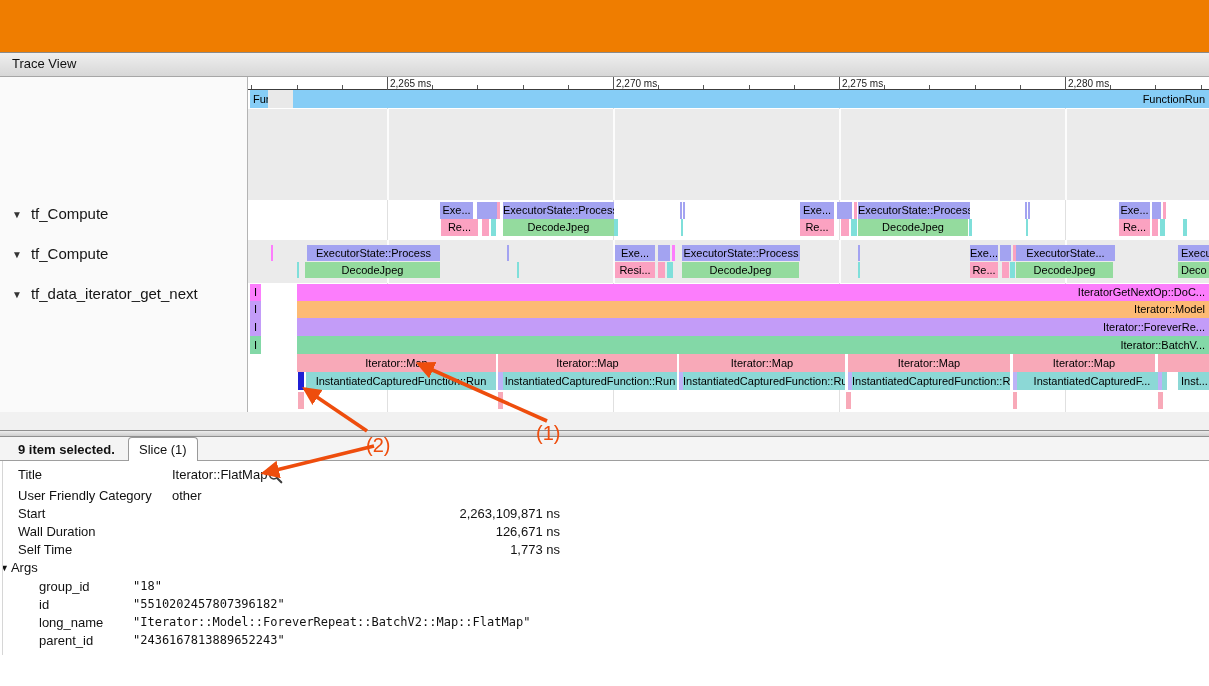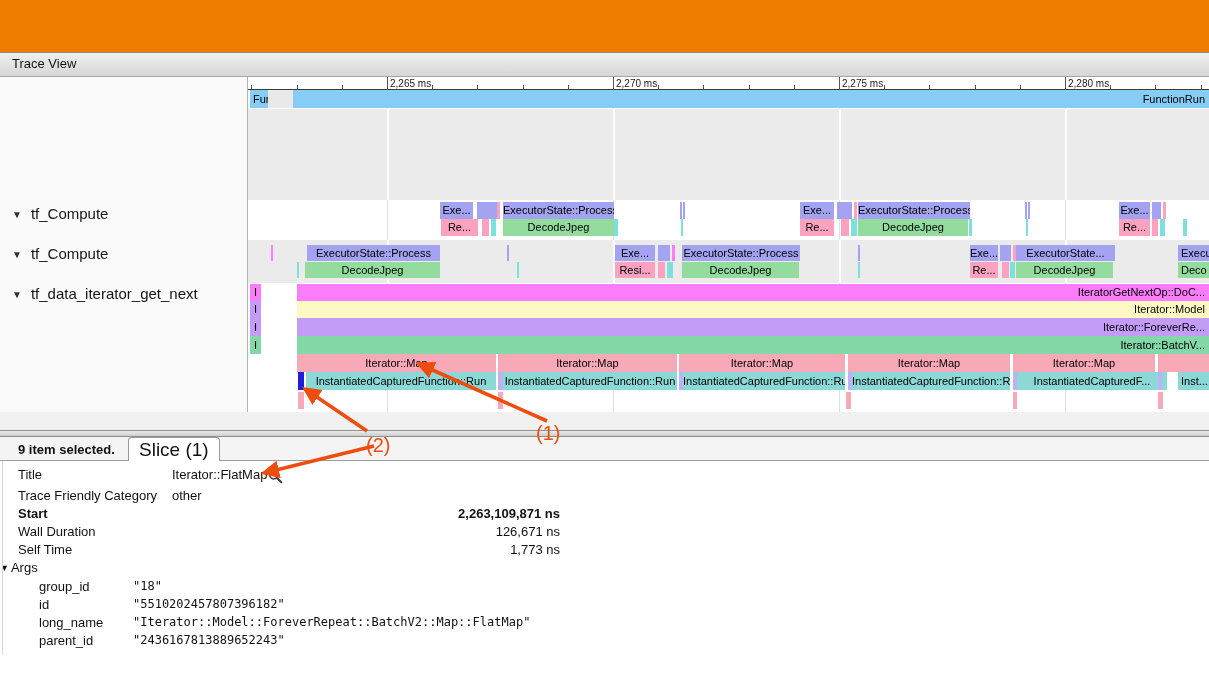--- a/index.html
+++ b/index.html
@@ -32,21 +32,21 @@
   
   #gap-strip{left:0;top:412px;width:1209px;height:18px;background:#f1f1f1;}
   #splitter{left:0;top:430px;width:1209px;height:7px;background:linear-gradient(#ececec,#cdcdcd);
     border-top:1px solid #8f8f8f;border-bottom:1px solid #8f8f8f;box-sizing:border-box;cursor:row-resize;}
   
   #details{left:0;top:437px;width:1209px;height:249px;background:#fff;}
   #details-header{position:absolute;left:0;top:0;width:1209px;height:24px;background:#f4f4f4;border-bottom:1px solid #9e9e9e;box-sizing:border-box;}
   #selected-count{position:absolute;left:18px;top:5px;font-size:13px;font-weight:bold;color:#111;}
   #slice-tab{position:absolute;left:128px;top:0px;height:24px;min-width:69px;background:#fff;
     border:1px solid #9a9a9a;border-bottom:none;border-radius:4px 4px 0 0;box-sizing:border-box;
-    font-size:19px;color:#111;text-align:center;line-height:23px;padding:0 10px;z-index:2;}
+    font-size:13px;color:#111;text-align:center;line-height:23px;padding:0 10px;z-index:2;}
   .d-row{position:absolute;left:0;width:700px;height:18px;font-size:13px;color:#111;}
   .d-label{position:absolute;left:18px;top:0;}
   .d-value{position:absolute;left:172px;top:0;}
   .d-num{position:absolute;left:160px;top:0;width:400px;text-align:right;}
   .a-label{position:absolute;left:28px;top:0;margin-left:11px;}
   .a-value{position:absolute;left:133px;top:0;font-family:"DejaVu Sans Mono",monospace;font-size:12px;}
   #args-row .d-label{left:0;}
   #args-tri{font-size:9px;margin-right:2px;vertical-align:1px;}
   #detail-left-rule{left:2px;top:461px;width:1px;height:194px;background:#d6d6d6;}
   #magnifier{position:absolute;left:268px;top:469px;width:15px;height:15px;cursor:pointer;}
@@ -182,21 +182,21 @@
       <div class="seg" style="left: 434px; top: 185px; width: 117px; height: 16px; line-height: 16px; background: rgb(148, 219, 158);">DecodeJpeg</div>
       <div class="seg" style="left: 610px; top: 185px; width: 2px; height: 16px; line-height: 16px; background: rgb(127, 223, 218);"></div>
       <div class="seg" style="left: 722px; top: 185px; width: 28px; height: 16px; line-height: 16px; background: rgb(251, 162, 193);">Re...</div>
       <div class="seg" style="left: 754px; top: 185px; width: 7px; height: 16px; line-height: 16px; background: rgb(251, 162, 193);"></div>
       <div class="seg" style="left: 762px; top: 185px; width: 5px; height: 16px; line-height: 16px; background: rgb(127, 223, 218);"></div>
       <div class="seg" style="left: 768px; top: 185px; width: 97px; height: 16px; line-height: 16px; background: rgb(148, 219, 158);">DecodeJpeg</div>
       <div class="seg left" style="left: 930px; top: 185px; width: 31px; height: 16px; line-height: 16px; background: rgb(148, 219, 158);">Deco</div>
       <div class="seg" style="left: 2px; top: 207px; width: 11px; height: 17px; line-height: 17px; background: rgb(252, 125, 252);">I</div>
       <div class="seg right" style="left: 49px; top: 207px; width: 912px; height: 17px; line-height: 17px; background: rgb(252, 125, 252);">IteratorGetNextOp::DoC...</div>
       <div class="seg" style="left: 2px; top: 224px; width: 11px; height: 17px; line-height: 17px; background: rgb(195, 156, 248);">I</div>
-      <div class="seg right" style="left: 49px; top: 224px; width: 912px; height: 17px; line-height: 17px; background: #fef9c3;">Iterator::Model</div>
+      <div class="seg right" style="left: 49px; top: 224px; width: 912px; height: 17px; line-height: 17px; background: #fdba74;">Iterator::Model</div>
       <div class="seg" style="left: 2px; top: 241px; width: 11px; height: 18px; line-height: 18px; background: rgb(195, 156, 248);">I</div>
       <div class="seg right" style="left: 49px; top: 241px; width: 912px; height: 18px; line-height: 18px; background: rgb(195, 156, 248);">Iterator::ForeverRe...</div>
       <div class="seg" style="left: 2px; top: 259px; width: 11px; height: 18px; line-height: 18px; background: rgb(131, 216, 167);">I</div>
       <div class="seg right" style="left: 49px; top: 259px; width: 912px; height: 18px; line-height: 18px; background: rgb(131, 216, 167);">Iterator::BatchV...</div>
       <div class="seg" style="left: 49px; top: 277px; width: 199px; height: 18px; line-height: 18px; background: rgb(248, 169, 184);">Iterator::Map</div>
       <div class="seg" style="left: 250px; top: 277px; width: 179px; height: 18px; line-height: 18px; background: rgb(248, 169, 184);">Iterator::Map</div>
       <div class="seg" style="left: 431px; top: 277px; width: 166px; height: 18px; line-height: 18px; background: rgb(248, 169, 184);">Iterator::Map</div>
       <div class="seg" style="left: 600px; top: 277px; width: 162px; height: 18px; line-height: 18px; background: rgb(248, 169, 184);">Iterator::Map</div>
       <div class="seg" style="left: 765px; top: 277px; width: 142px; height: 18px; line-height: 18px; background: rgb(248, 169, 184);">Iterator::Map</div>
       <div class="seg" style="left: 910px; top: 277px; width: 51px; height: 18px; line-height: 18px; background: rgb(248, 169, 184);"></div>
@@ -226,24 +226,24 @@
 <div class="abs" id="details">
   <div id="details-header"></div>
   <div id="selected-count">9 item selected.</div>
   <div id="slice-tab">Slice (1)</div>
 
   <div class="d-row" style="top:30px;">
     <span class="d-label">Title</span>
     <span class="d-value">Iterator::FlatMap</span>
   </div>
   <div class="d-row" style="top:51px;">
-    <span class="d-label">Trace Friendly Category</span>
+    <span class="d-label">User Friendly Category</span>
     <span class="d-value">other</span>
   </div>
-  <div class="d-row" style="top:69px;font-weight:bold;">
+  <div class="d-row" style="top:69px;">
     <span class="d-label">Start</span>
     <span class="d-num">2,263,109,871 ns</span>
   </div>
   <div class="d-row" style="top:87px;">
     <span class="d-label">Wall Duration</span>
     <span class="d-num">126,671 ns</span>
   </div>
   <div class="d-row" style="top:105px;">
     <span class="d-label">Self Time</span>
     <span class="d-num">1,773 ns</span>

